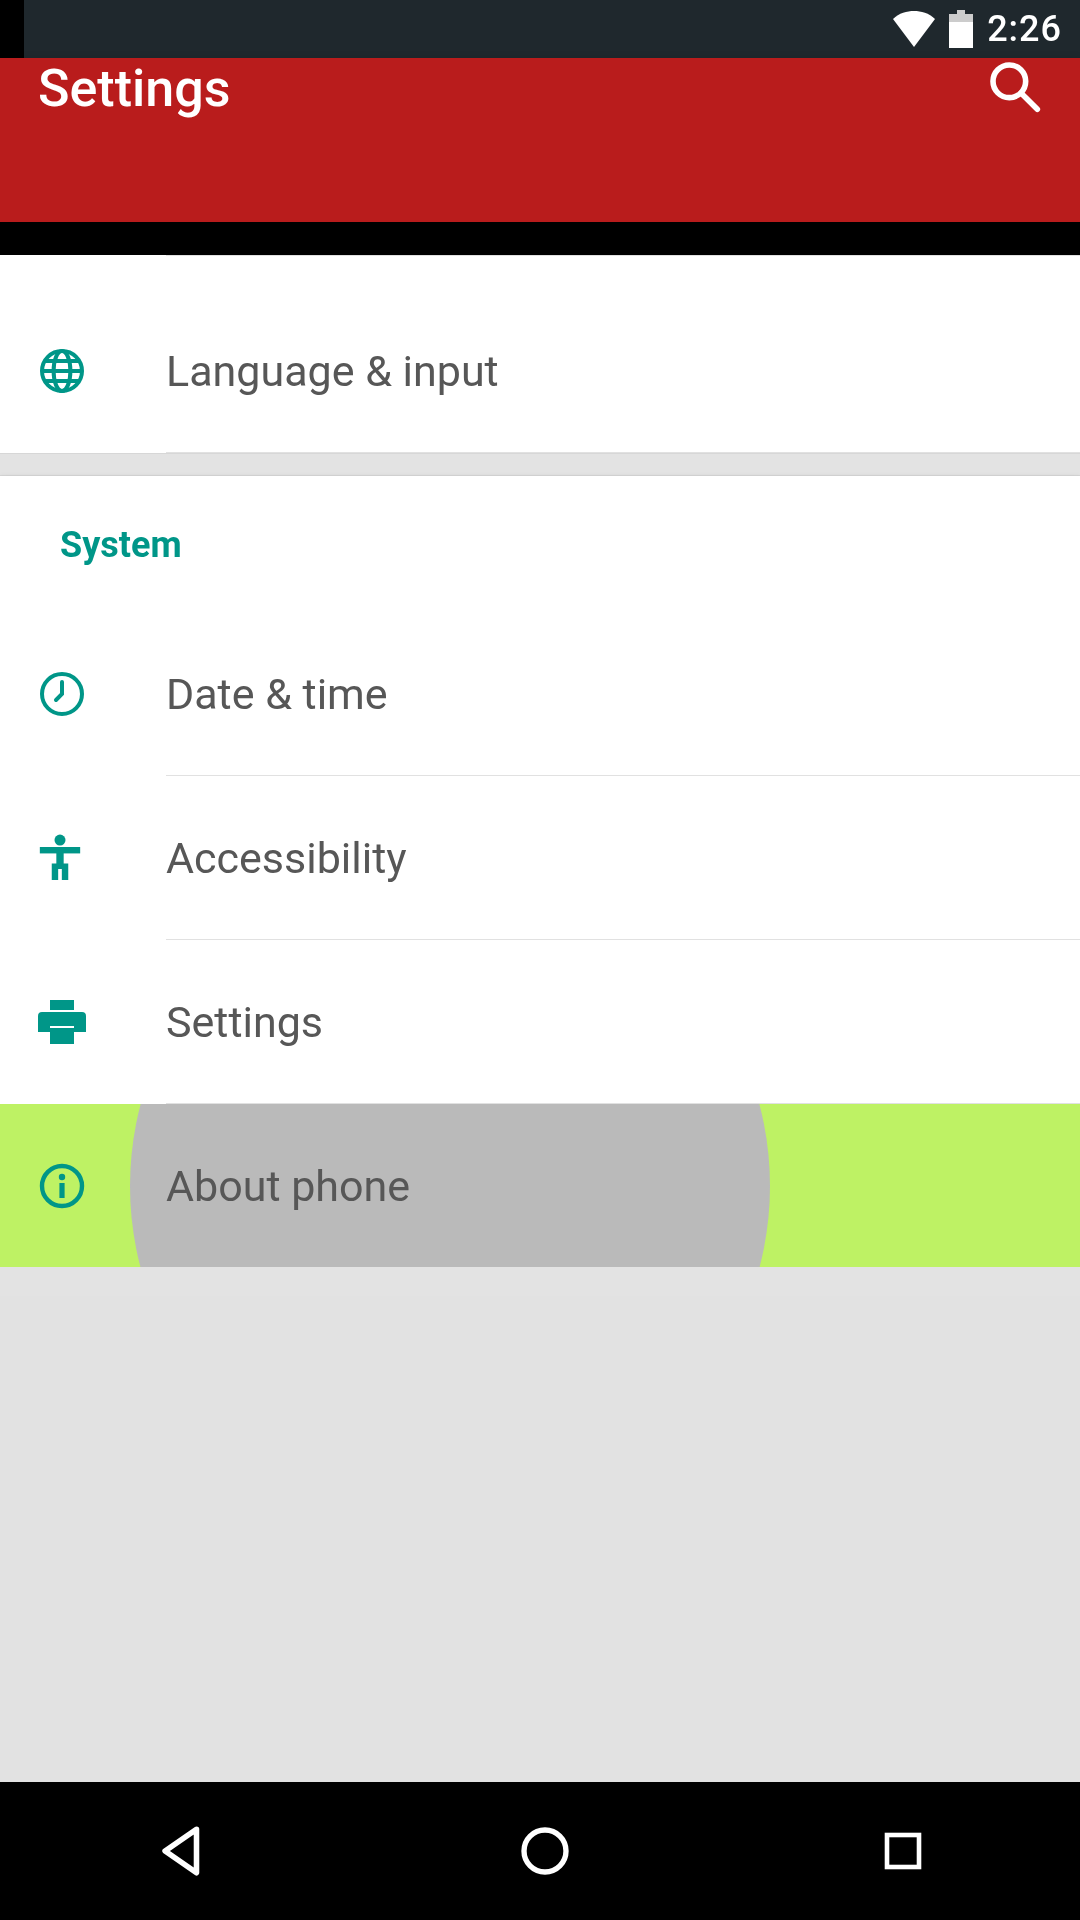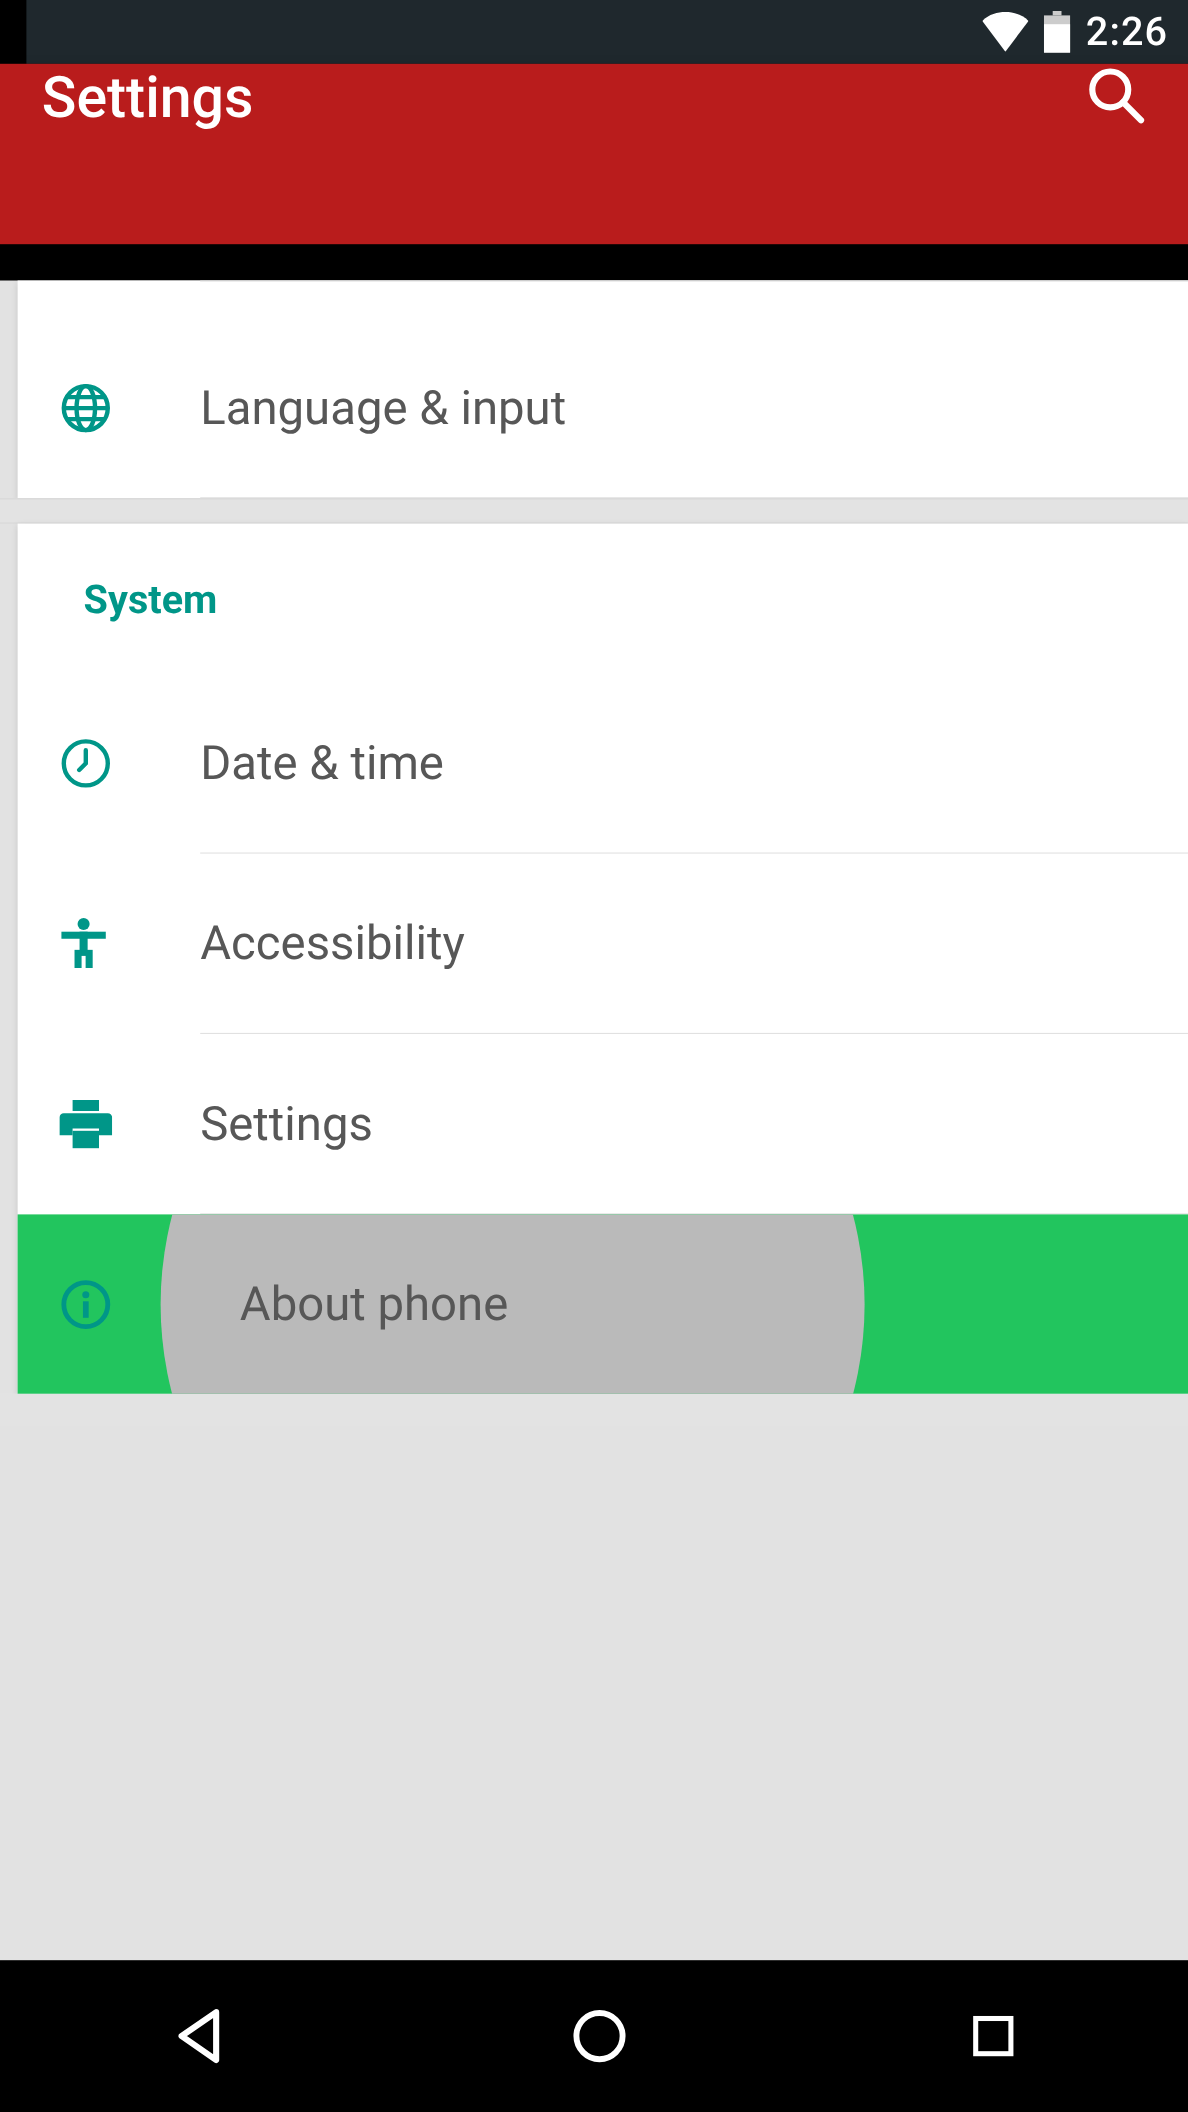--- a/index.html
+++ b/index.html
@@ -50,21 +50,20 @@
   .app-bar .search svg { display:block; }
   
   .content {
     background:#e2e2e2;
     height:calc(100% - 58px - 129px - 138px);
     position:relative;
   }
   .card {
     background:#fff;
     box-shadow:0 2px 6px rgba(0,0,0,0.15);
-    margin-left:16px;
   }
   .section-gap {
     height:23px;
     background:#e3e3e3;
     border-top:1px solid #d7d7d7;
     border-bottom:1px solid #d7d7d7;
   }
   .section-header {
     font-size:36px;
     font-weight:700;
@@ -94,24 +93,23 @@
     background:#e1e1e1;
     margin-left:166px;
   }
   
   .partial-top {
     height:34px;
   }
   .partial-top .divider { height:1px; background:#e1e1e1; margin-left:166px; margin-top:33px;}
   
   .item-pressed {
-    background:#22c55e;
+    background:#bef264;
     overflow:hidden;
     position:relative;
-    gap:36px;
   }
   .ripple {
     position:absolute;
     width:640px;
     height:640px;
     border-radius:50%;
     background:#bababa;
     left:130px;
     top:50%;
     transform:translateY(-50%);

